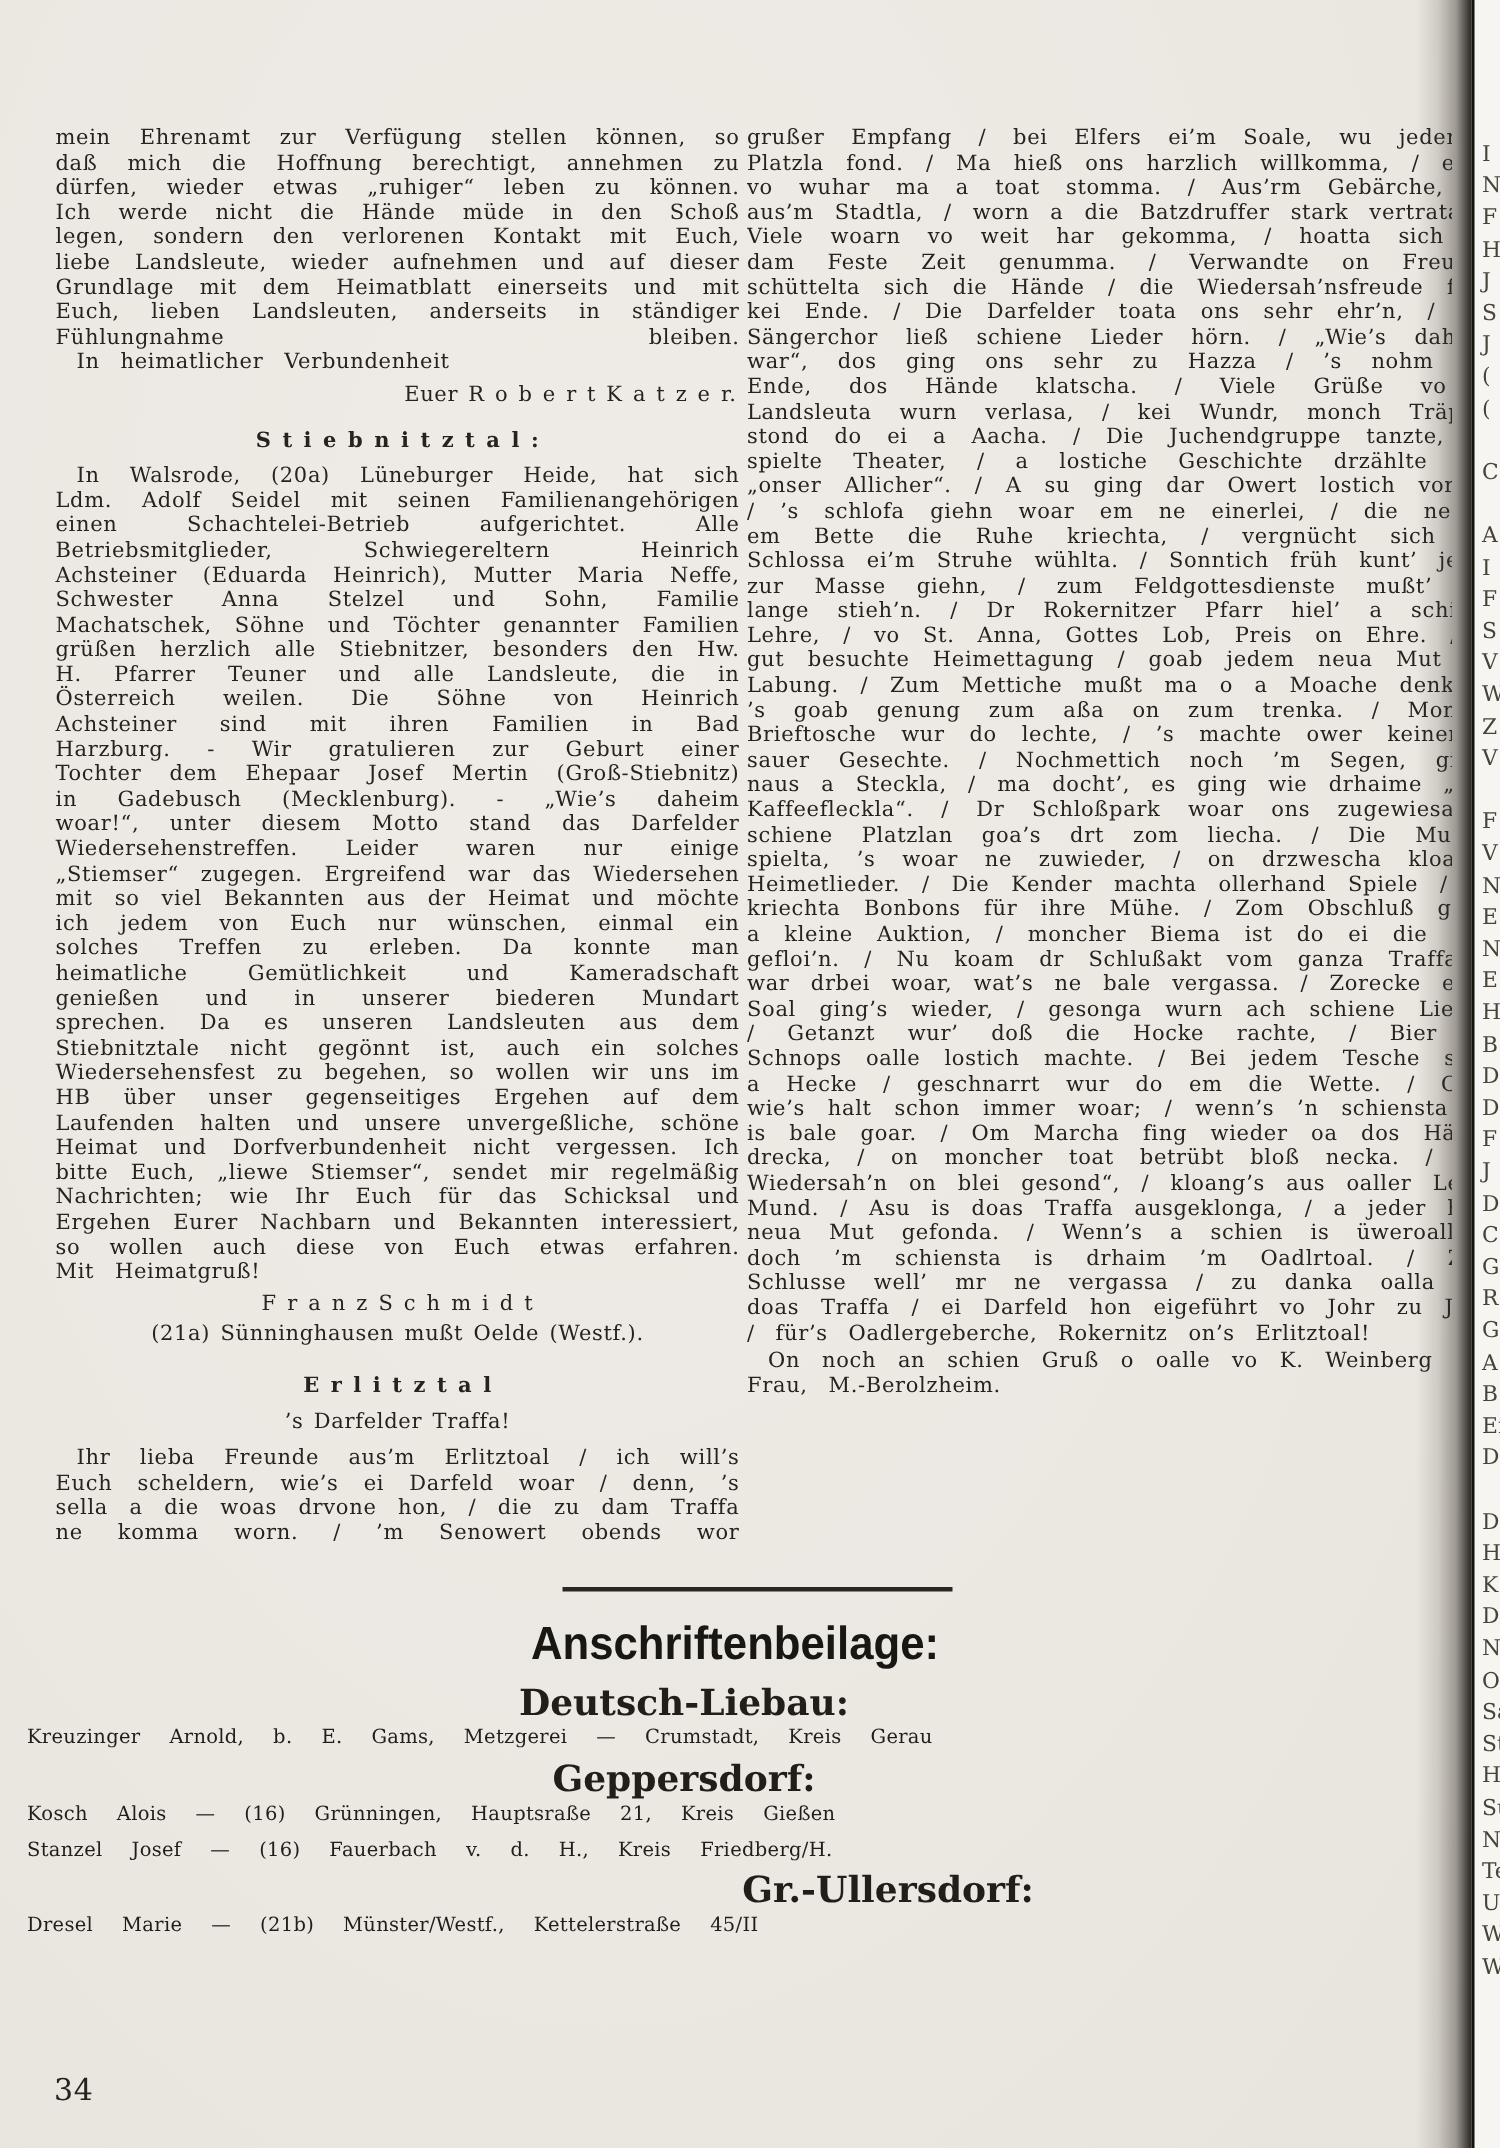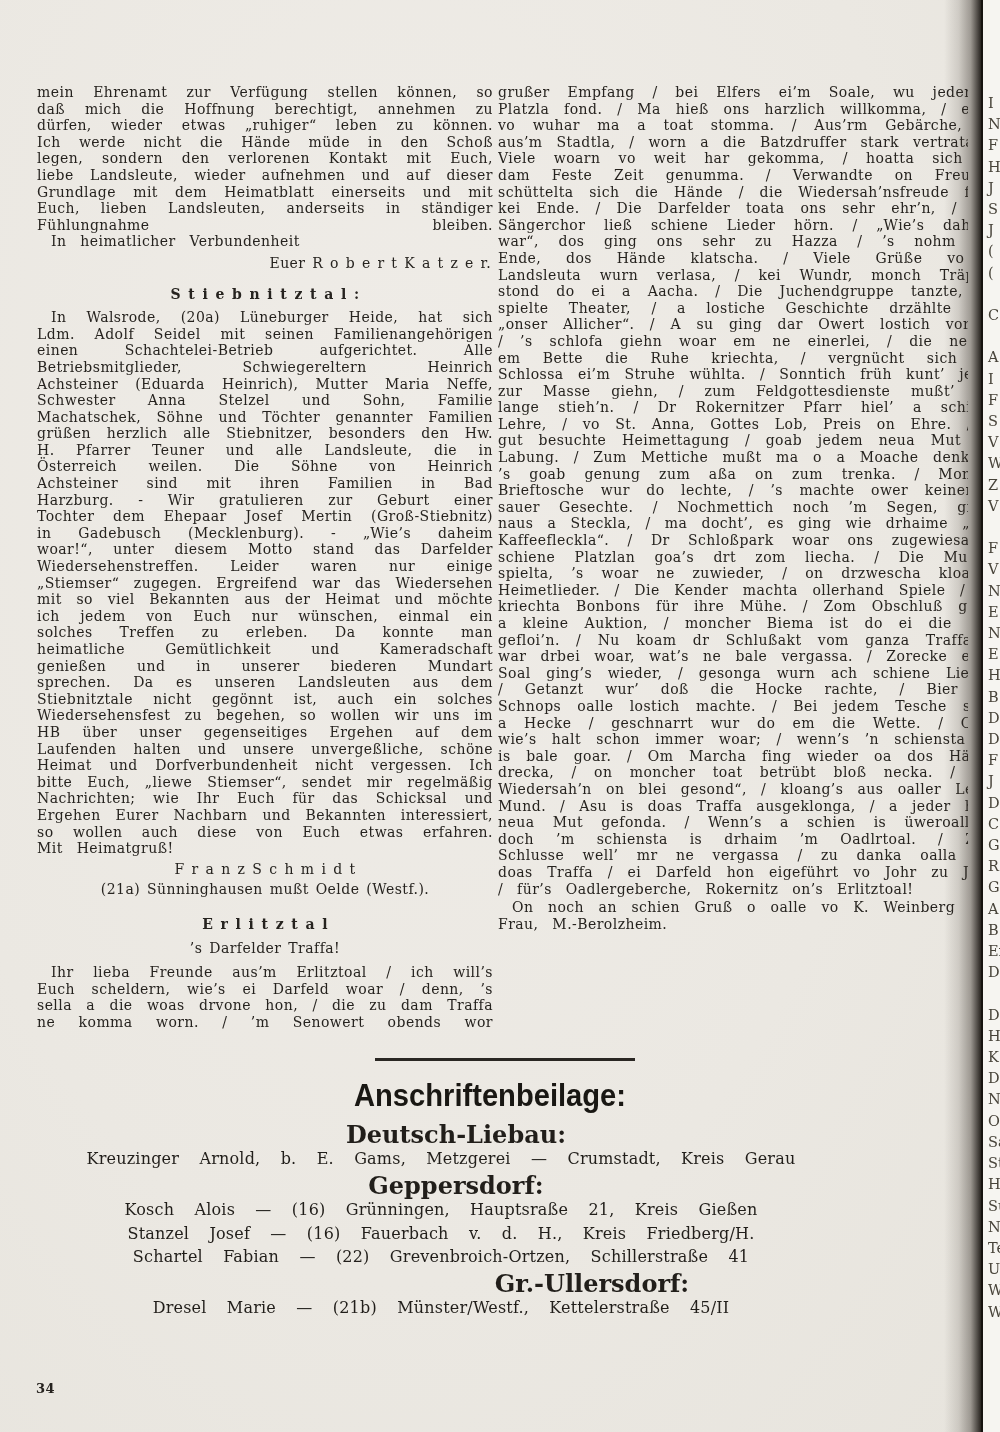--- a/index.html
+++ b/index.html
@@ -34,23 +34,23 @@
   
   .bottom{position:absolute;left:0;top:1058px;width:864px;}
   .rule{width:260px;height:3px;background:#2a2723;margin-left:375px;}
   .addr-title{margin-top:17px;text-align:center;position:relative;left:58px;
     font-family:"Liberation Sans", sans-serif;font-weight:bold;font-size:31px;
     transform:scaleX(0.94);color:#191713;}
   .addr-heading{font-size:24px;font-weight:bold;text-align:center;padding-left:48px;
     margin-top:3px;line-height:24px;color:#211e1a;}
   .addr-heading.first{margin-top:9px;}
   .addr-heading.shift{padding-left:320px;}
-  .addr-entry{font-size:16px;padding-left:18px;line-height:23.8px;
-    word-spacing:15px;letter-spacing:0.2px;white-space:nowrap;overflow:hidden;color:#211e1a;text-align:center;}
-  .pagenum{position:absolute;left:36px;top:1381px;font-weight:bold;font-size:13px;letter-spacing:0.5px;}
+  .addr-entry{font-size:13px;padding-left:18px;line-height:23.8px;
+    word-spacing:15px;letter-spacing:0.2px;white-space:nowrap;overflow:hidden;color:#211e1a;}
+  .pagenum{position:absolute;left:36px;top:1381px;font-weight:normal;font-size:20px;letter-spacing:0.5px;}
 </style>
 </head>
 <body>
 
 <div class="page">
 
   <div class="col col-left">
     <p class="p p-just-last">mein Ehrenamt zur Verfügung stellen können, so daß mich die Hoffnung berechtigt, annehmen zu dürfen, wieder etwas „ruhiger“ leben zu können. Ich werde nicht die Hände müde in den Schoß legen, sondern den verlorenen Kontakt mit Euch, liebe Landsleute, wieder aufnehmen und auf dieser Grundlage mit dem Heimatblatt einerseits und mit Euch, lieben Landsleuten, anderseits in ständiger Fühlungnahme bleiben.</p>
     <div class="single-line">In heimatlicher Verbundenheit</div>
     <div class="sig-right">Euer R o b e r t K a t z e r.</div>
@@ -71,21 +71,20 @@
   </div>
 
   <div class="bottom">
     <div class="rule"></div>
     <div class="addr-title">Anschriftenbeilage:</div>
     <div class="addr-heading first">Deutsch-Liebau:</div>
     <div class="addr-entry">Kreuzinger Arnold, b. E. Gams, Metzgerei — Crumstadt, Kreis Gerau</div>
     <div class="addr-heading">Geppersdorf:</div>
     <div class="addr-entry">Kosch Alois — (16) Grünningen, Hauptsraße 21, Kreis Gießen</div>
     <div class="addr-entry">Stanzel Josef — (16) Fauerbach v. d. H., Kreis Friedberg/H.</div>
-    <div class="addr-entry">Schartel Fabian — (22) Grevenbroich-Ortzen, Schillerstraße 41</div>
     <div class="addr-heading shift">Gr.-Ullersdorf:</div>
     <div class="addr-entry">Dresel Marie — (21b) Münster/Westf., Kettelerstraße 45/II</div>
   </div>
 
   <div class="pagenum">34</div>
 
   <div class="edge">
     <div class="edge-letters">
 
         <div class="edge-letter">I</div>

